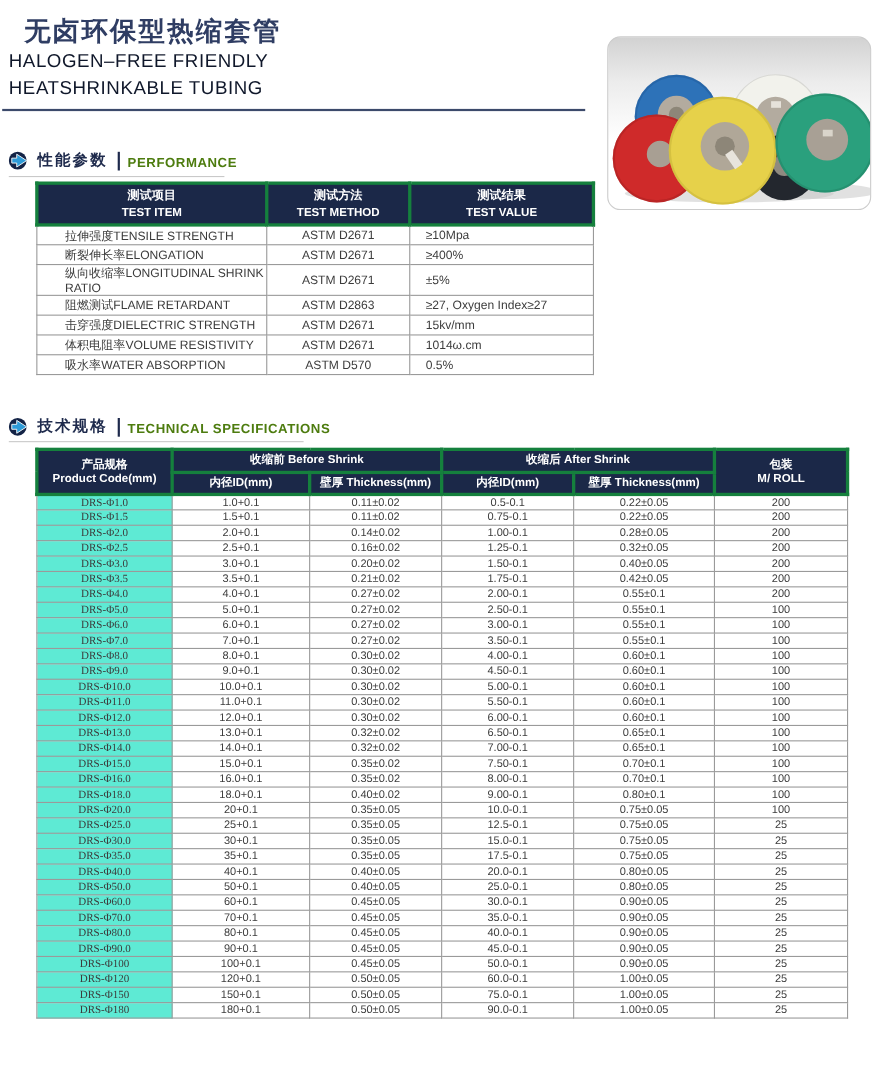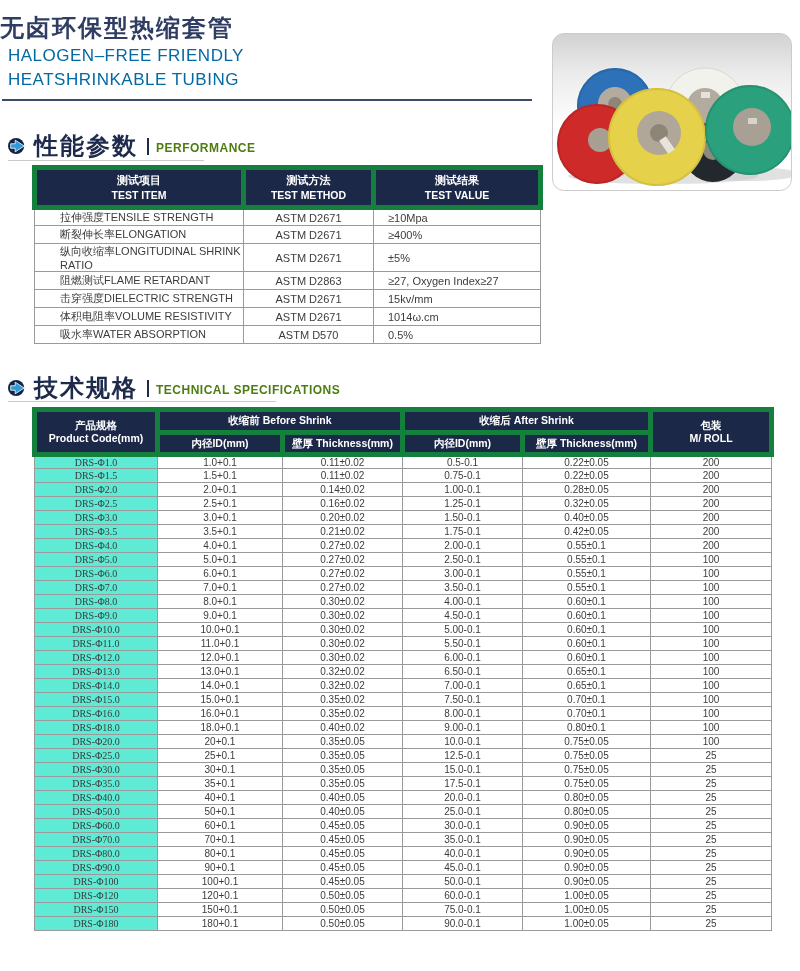--- a/index.html
+++ b/index.html
@@ -4,53 +4,53 @@
 <style>
   * { margin: 0; padding: 0; box-sizing: border-box; }
   html, body { background: #ffffff; }
   body {
     width: 800px; height: 971px; position: relative; overflow: hidden;
     font-family: "Liberation Sans", sans-serif; color: #3c3c3c;
   }
 
   
   .page-title {
-    position: absolute; left: 0; top: 12px;
+    position: absolute; left: 22px; top: 12px;
     font-size: 24px; font-weight: bold; color: #2f3d63; letter-spacing: 2px;
   }
-  .subtitle { position: absolute; left: 8px; font-size: 17px; color: #0369a1; letter-spacing: 0.5px; font-weight: 500; }
+  .subtitle { position: absolute; left: 8px; font-size: 17px; color: #0f172a; letter-spacing: 0.5px; font-weight: 500; }
   .subtitle.l1 { top: 46px; }
   .subtitle.l2 { top: 70px; }
   .header-divider { position: absolute; left: 2px; top: 99px; width: 530px; height: 2px; background: #3c4a6b; }
 
   
   .photo-card {
     position: absolute; left: 552px; top: 33px; width: 240px; height: 158px;
     border-radius: 12px; border: 1px solid #cccccc;
     background: linear-gradient(180deg, #d2d2d2 0%, #ececec 26%, #ffffff 60%, #ffffff 100%);
     overflow: hidden;
   }
 
   
   .section-header { position: absolute; left: 8px; height: 24px; display: flex; align-items: center; }
   .section-header.s1 { top: 134px; }
   .section-header.s2 { top: 376px; }
   .section-header svg.arrow { width: 18px; height: 18px; margin-right: 8px; }
-  .section-title-cn { font-size: 24px; font-weight: bold; color: #1e2a4c; letter-spacing: 2px; }
+  .section-title-cn { font-size: 14px; font-weight: bold; color: #1e2a4c; letter-spacing: 2px; }
   .section-sep { width: 2px; height: 17px; background: #1e2a4c; margin: 0 7px 0 9px; }
   .section-title-en { font-size: 12px; font-weight: bold; color: #4d7c0f; letter-spacing: 0.5px; padding-top: 4px; }
   .section-underline { position: absolute; left: 8px; height: 1px; background: #c9c9c9; }
   .section-underline.u1 { top: 160px; width: 196px; }
   .section-underline.u2 { top: 401px; width: 268px; }
 
   
   table { border-collapse: collapse; table-layout: fixed; position: absolute; background: #fff; }
   th {
     background: #1b2848; color: #ffffff; font-weight: bold;
-    border: 5px solid #15803d; text-align: center; vertical-align: middle;
+    border: 3px solid #15803d; text-align: center; vertical-align: middle;
   }
   td { border: 1px solid #9a9a9a; vertical-align: middle; color: #3c3c3c; background: #fff; }
 
   .perf-table { left: 32px; top: 165px; width: 506px; }
   .perf-table th { font-size: 11px; line-height: 1.35; padding: 3px 0; }
   .perf-table th .en { font-size: 10.5px; font-weight: bold; }
   .perf-table td { font-size: 11px; height: 18px; }
   .perf-table td.col-item  { text-align: left; padding-left: 25px; }
   .perf-table td.col-method{ text-align: center; }
   .perf-table td.col-value { text-align: left; padding-left: 14px; }

